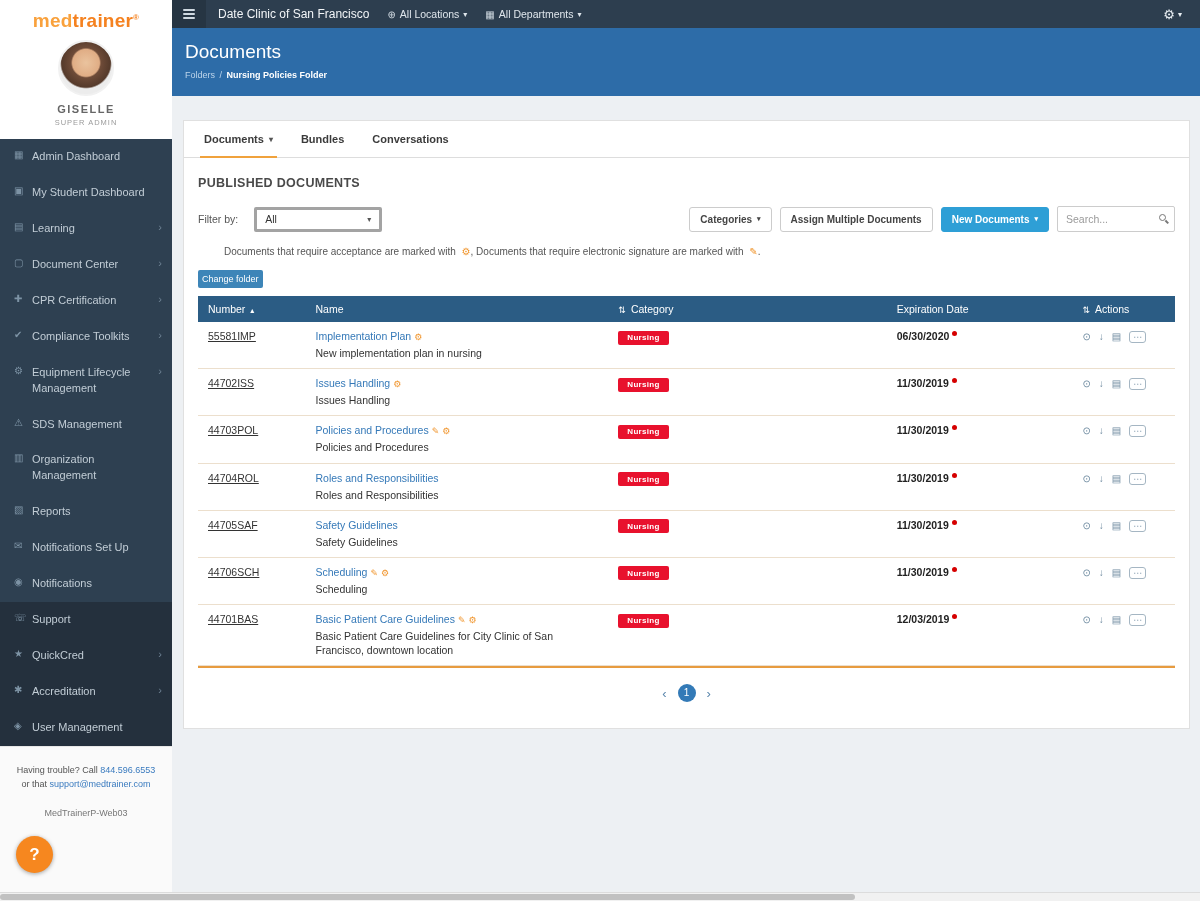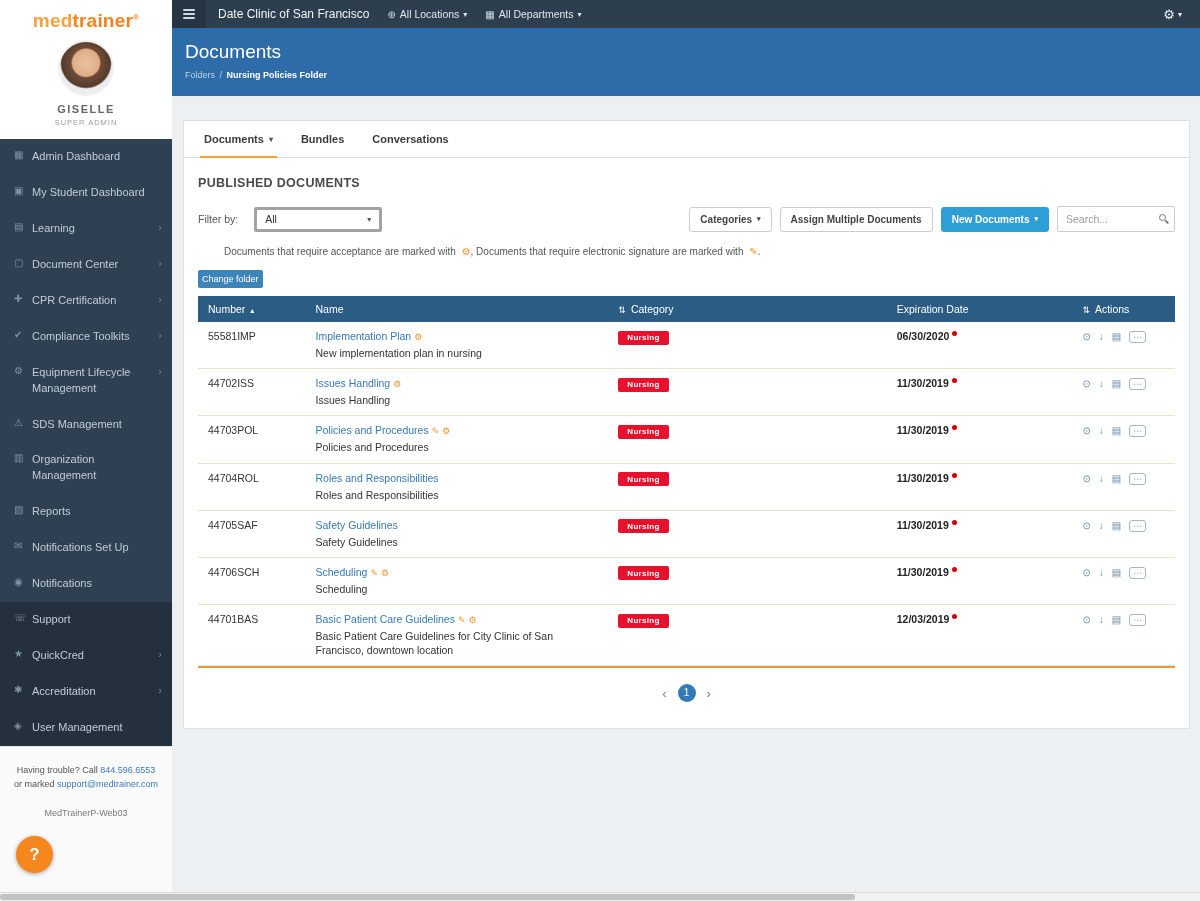--- a/index.html
+++ b/index.html
@@ -82,21 +82,21 @@
   .legend { font-size:10px; color:#555; margin-top:14px;margin-left:26px; }
   .legend .mark-icon { color:#f0952d; font-size:10px; }
 
   .change-folder { display:inline-block; margin-top:13px; background:#3d85b8; color:#fff; font-size:9px; padding:4px 4px; border-radius:2px; cursor:pointer; }
 
   .doc-table { width:100%; border-collapse:collapse; margin-top:8px; }
   .doc-table thead th { background:#2b5c84; color:#fff; font-size:10.5px; font-weight:normal; text-align:left; padding:7px 10px; }
   .sort-asc { font-size:8px; margin-left:5px; }
   .sort-both { font-size:9px; margin-right:5px; }
   .doc-table td { padding:8px 10px; vertical-align:top; border-bottom:1px solid #ecdfcd; font-size:10.5px; color:#333; background:#fff; }
-  .col-number { color:#444; }
+  .col-number { color:#444;text-decoration:underline; }
   .doc-link { color:#3579b8; text-decoration:none; cursor:pointer; }
   .mark-icon { color:#f0952d; font-size:9px; margin-left:3px; }
   .doc-desc { color:#333; margin-top:4px; line-height:1.35; }
   .badge { display:inline-block; background:#e8112d; color:#fff; font-size:8px; font-weight:bold; padding:2.5px 9px; border-radius:2px; letter-spacing:.3px; }
   .exp-date { font-weight:bold; color:#222; }
   .red-dot { display:inline-block; width:5px; height:5px; background:#d50000; border-radius:50%; vertical-align:top; margin-left:3px; margin-top:1px; }
   .col-actions { white-space:nowrap; }
   .action-icon { color:#708ca1; font-size:10px; margin-right:8px; cursor:pointer; }
   .action-icon.more { border:1px solid #a5b6c3; border-radius:3px; padding:0 3px; font-size:9px; }
   .table-underline { height:2px; background:#e79b3f; }
@@ -201,21 +201,21 @@
     <span class="nav-icon">◈</span>
     <span class="nav-label">User Management</span>
     <span class="nav-chevron" style="visibility: hidden;">›</span>
   </div>
       </nav>
 
     <div class="sidebar-footer">
       <div class="trouble">
         <span>Having trouble? Call</span>
         <a>844.596.6553</a>
-        <span>or marked</span>
+        <span>or that</span>
         <a>support@medtrainer.com</a>
       </div>
       <div class="server-name">MedTrainerP-Web03</div>
       <div class="help-button">?</div>
     </div>
   </aside>
 
   <div class="main">
 
     <header class="topbar">

